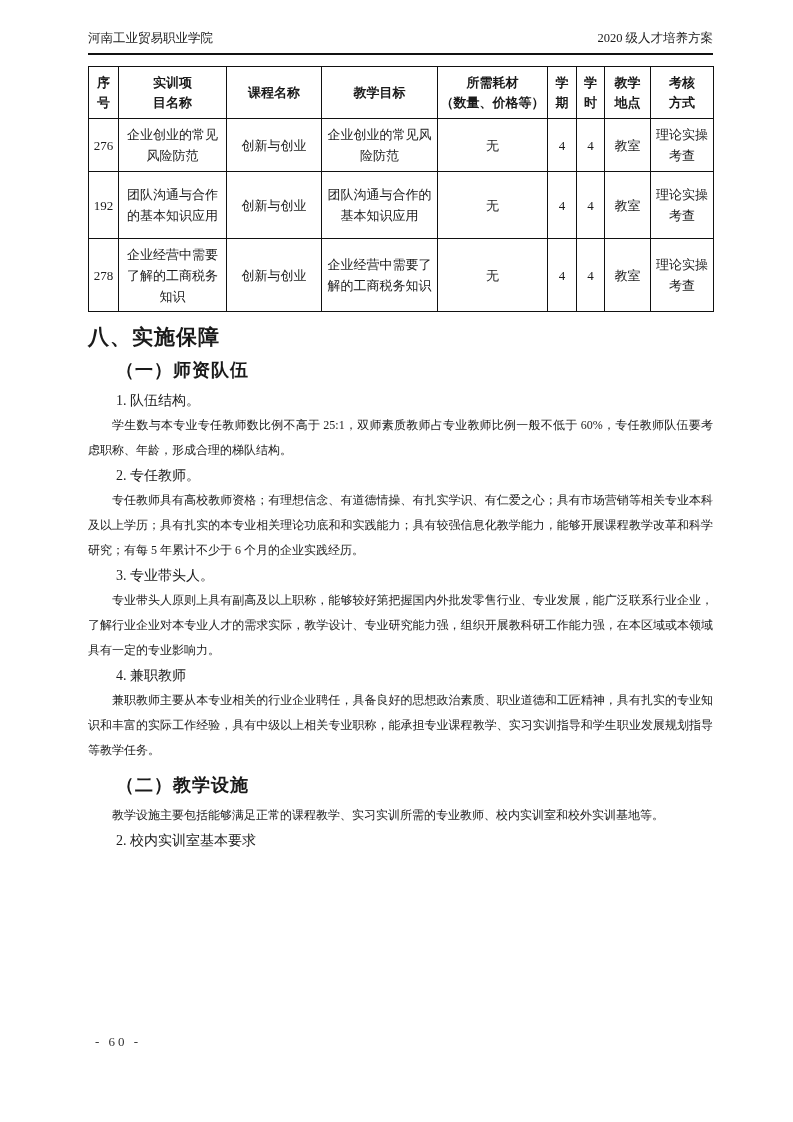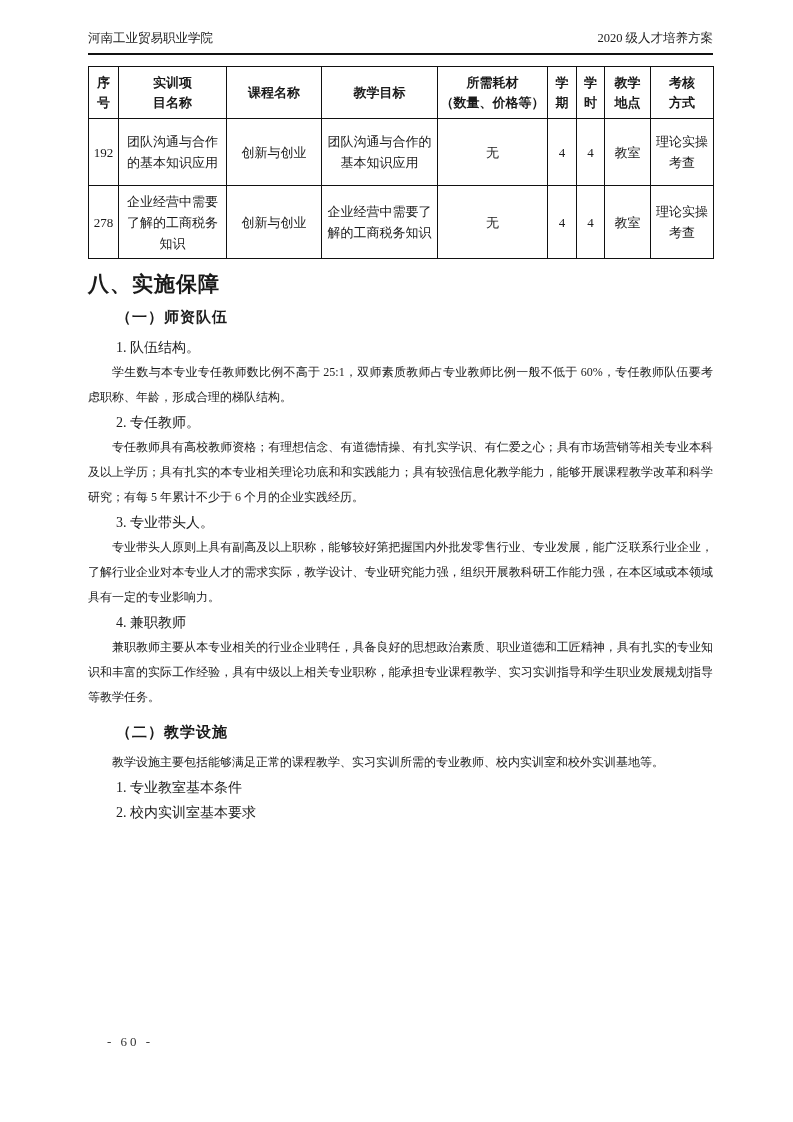--- a/index.html
+++ b/index.html
@@ -48,34 +48,34 @@
   td.cell-project   { text-align:justify; text-justify:inter-ideograph; padding:2px 5px; }
   td.cell-objective { text-align:left; padding:2px 4px; }
   td.cell-assess    { text-align:left; padding:2px 5px; }
   
   .content { width:625px; }
   .blk-h1 {
     font-size:21px; font-weight:bold; letter-spacing:1px;
     line-height:22px; margin:14px 0 7px 0;
   }
   .blk-h2 {
-    font-size:15px; font-weight:bold; letter-spacing:1px;
+    font-size:18px; font-weight:bold; letter-spacing:1px;
     line-height:22px; margin:11px 0 7px 0; padding-left:28px;
   }
   .blk-item {
     font-size:14px; line-height:25px; margin:0;
     text-indent:2em;
   }
   .blk-para {
     font-size:12px; line-height:25px; margin:0;
     text-indent:2em; text-align:justify; text-justify:inter-ideograph;
   }
   
   .page-number {
-    position:absolute; left:107px; top:1034px;
+    position:absolute; left:95px; top:1034px;
     font-size:13px; letter-spacing:3px; color:#333;
   }
 </style>
 </head>
 <body>
 
 <div class="page">
 
   <div class="page-header">
     <span>河南工业贸易职业学院</span>
@@ -106,20 +106,31 @@
 （数量、价格等）</th>
         <th>学
 期</th>
         <th>学
 时</th>
         <th>教学
 地点</th>
         <th>考核
 方式</th>
       </tr>
+      <tr class="r276">
+        <td>276</td>
+        <td class="cell-project">企业创业的常见风险防范</td>
+        <td>创新与创业</td>
+        <td class="cell-objective">企业创业的常见风险防范</td>
+        <td>无</td>
+        <td>4</td>
+        <td>4</td>
+        <td>教室</td>
+        <td class="cell-assess">理论实操考查</td>
+      </tr>
       <tr class="r277">
         <td>192</td>
         <td class="cell-project">团队沟通与合作的基本知识应用</td>
         <td>创新与创业</td>
         <td class="cell-objective">团队沟通与合作的基本知识应用</td>
         <td>无</td>
         <td>4</td>
         <td>4</td>
         <td>教室</td>
         <td class="cell-assess">理论实操考查</td>
@@ -144,19 +155,18 @@
     <div class="blk-item">1. 队伍结构。</div>
     <div class="blk-para">学生数与本专业专任教师数比例不高于 25:1，双师素质教师占专业教师比例一般不低于 60%，专任教师队伍要考虑职称、年龄，形成合理的梯队结构。</div>
     <div class="blk-item">2. 专任教师。</div>
     <div class="blk-para">专任教师具有高校教师资格；有理想信念、有道德情操、有扎实学识、有仁爱之心；具有市场营销等相关专业本科及以上学历；具有扎实的本专业相关理论功底和和实践能力；具有较强信息化教学能力，能够开展课程教学改革和科学研究；有每 5 年累计不少于 6 个月的企业实践经历。</div>
     <div class="blk-item">3. 专业带头人。</div>
     <div class="blk-para">专业带头人原则上具有副高及以上职称，能够较好第把握国内外批发零售行业、专业发展，能广泛联系行业企业，了解行业企业对本专业人才的需求实际，教学设计、专业研究能力强，组织开展教科研工作能力强，在本区域或本领域具有一定的专业影响力。</div>
     <div class="blk-item">4. 兼职教师</div>
     <div class="blk-para">兼职教师主要从本专业相关的行业企业聘任，具备良好的思想政治素质、职业道德和工匠精神，具有扎实的专业知识和丰富的实际工作经验，具有中级以上相关专业职称，能承担专业课程教学、实习实训指导和学生职业发展规划指导等教学任务。</div>
     <div class="blk-h2">（二）教学设施</div>
     <div class="blk-para">教学设施主要包括能够满足正常的课程教学、实习实训所需的专业教师、校内实训室和校外实训基地等。</div>
-    <div class="blk-item">1. 专业教室基本条件</div>
     <div class="blk-item">2. 校内实训室基本要求</div>
   </div>
 
   <div class="page-number">- 60 -</div>
 
 </div>
 
 </body></html>

